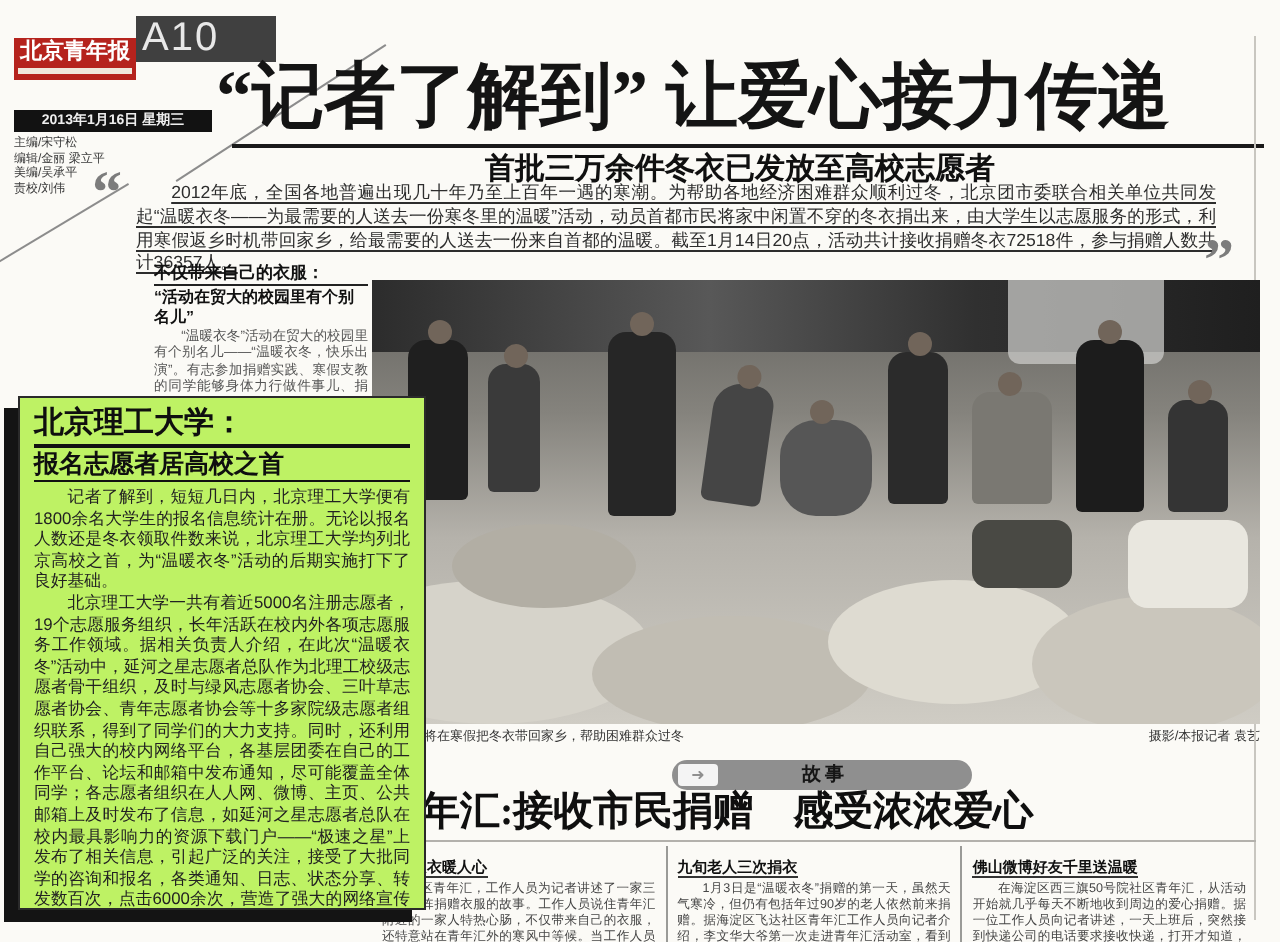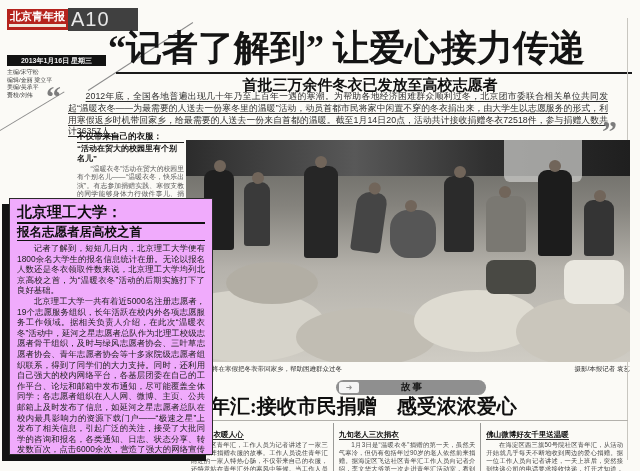--- a/index.html
+++ b/index.html
@@ -5,21 +5,21 @@
   * { margin:0; padding:0; box-sizing:border-box; }
   html,body { background:#e8e6e1; }
   .page {
     position:relative; width:640px; height:471px; margin:0 auto;
     background:#fbfaf6; overflow:hidden;
     font-family:"Liberation Sans","DejaVu Sans",sans-serif; color:#222;
   }
   .abs { position:absolute; }
 
   
-  .logo { left:7px; top:9px; width:61px; height:21px; background:#b5231d; text-align:center; }
+  .logo { left:7px; top:19px; width:61px; height:21px; background:#b5231d; text-align:center; }
   .logo-text { color:#fff; font:900 11px/15px "Liberation Serif","DejaVu Serif",serif; letter-spacing:0; }
   .logo-strip { height:3px; background:#efe8dc; margin:0 2px; }
   .pageno-block { left:68px; top:8px; width:70px; height:23px; background:#404040; }
   .pageno { color:#e8e8e8; font:400 20px/23px "Liberation Sans",sans-serif; padding-left:3px; letter-spacing:1px; }
   .section-name { left:7px; top:30px; width:100px; font:900 19px/22px "Liberation Serif","DejaVu Serif",serif; color:#1b1b1b; letter-spacing:1px; border-bottom:2px solid #222; padding-bottom:1px; }
   .date-bar { left:7px; top:55px; width:99px; height:11px; background:#121212; color:#eee; font:700 7px/11px "Liberation Sans",sans-serif; text-align:center; letter-spacing:0; }
   .credits { left:7px; top:69px; font:400 6px/7.6px "Liberation Sans",sans-serif; color:#3a3a3a; }
 
   .diag1 { left:78px; top:56px; width:125px; height:1px; background:#8c8c8c; transform:rotate(-33deg); }
   .diag2 { left:-10px; top:112px; width:80px; height:1px; background:#8c8c8c; transform:rotate(-31deg); }
@@ -43,21 +43,21 @@
 
   
   .uibe { left:77px; top:131px; width:107px; height:74px; overflow:hidden; }
   .uibe-header { font:700 8.5px/10px "Liberation Sans",sans-serif; color:#111; border-bottom:1px solid #222; padding-bottom:1px; }
   .uibe-sub { font:700 8px/10px "Liberation Sans",sans-serif; color:#111; margin:1px 0; }
   .uibe-body { font:400 6.8px/8.4px "Liberation Sans",sans-serif; color:#555; text-align:justify; text-indent:2em; }
 
   
   .bit-box {
     left:9px; top:198px; width:204px; height:257px;
-    background:#f0abfc; border:1px solid #2a2a2a;
+    background:#bef264; border:1px solid #2a2a2a;
     box-shadow:-7px 6px 0 #141414;
     padding:4px 7px; z-index:6; overflow:hidden;
   }
   .bit-header { font:900 15px/18px "Liberation Serif","DejaVu Serif",serif; color:#0f0f0f; border-bottom:2px solid #111; padding-bottom:1px; }
   .bit-sub { font:700 12.5px/16px "Liberation Serif","DejaVu Serif",serif; color:#0f0f0f; border-bottom:1px solid #111; margin-bottom:2px; }
   .bit-p { font:400 8.4px/10.6px "Liberation Sans",sans-serif; color:#222; text-align:justify; text-indent:2em; }
 
   
   .cnu { left:58px; top:448px; width:176px; z-index:2; }
   .cnu-header { font:700 6px/7px "Liberation Sans",sans-serif; color:#333; }

